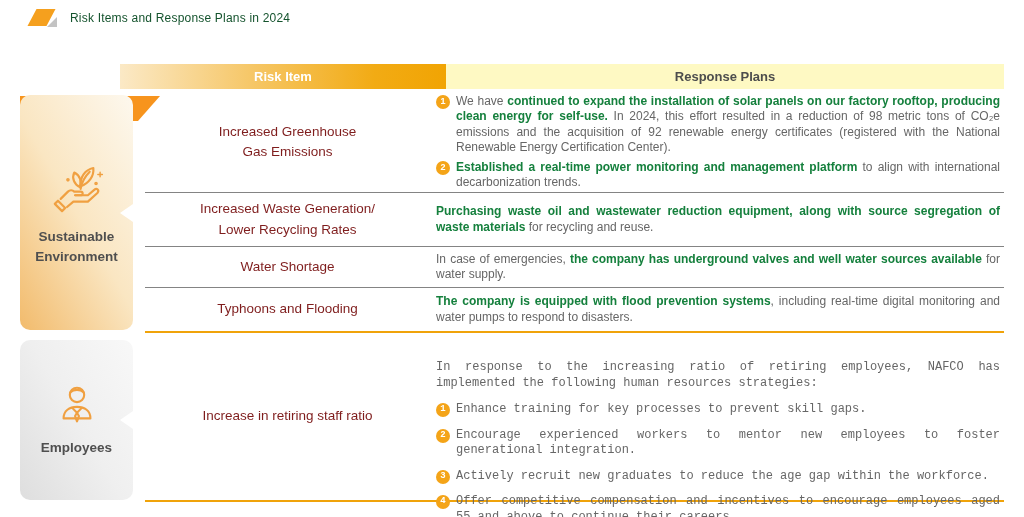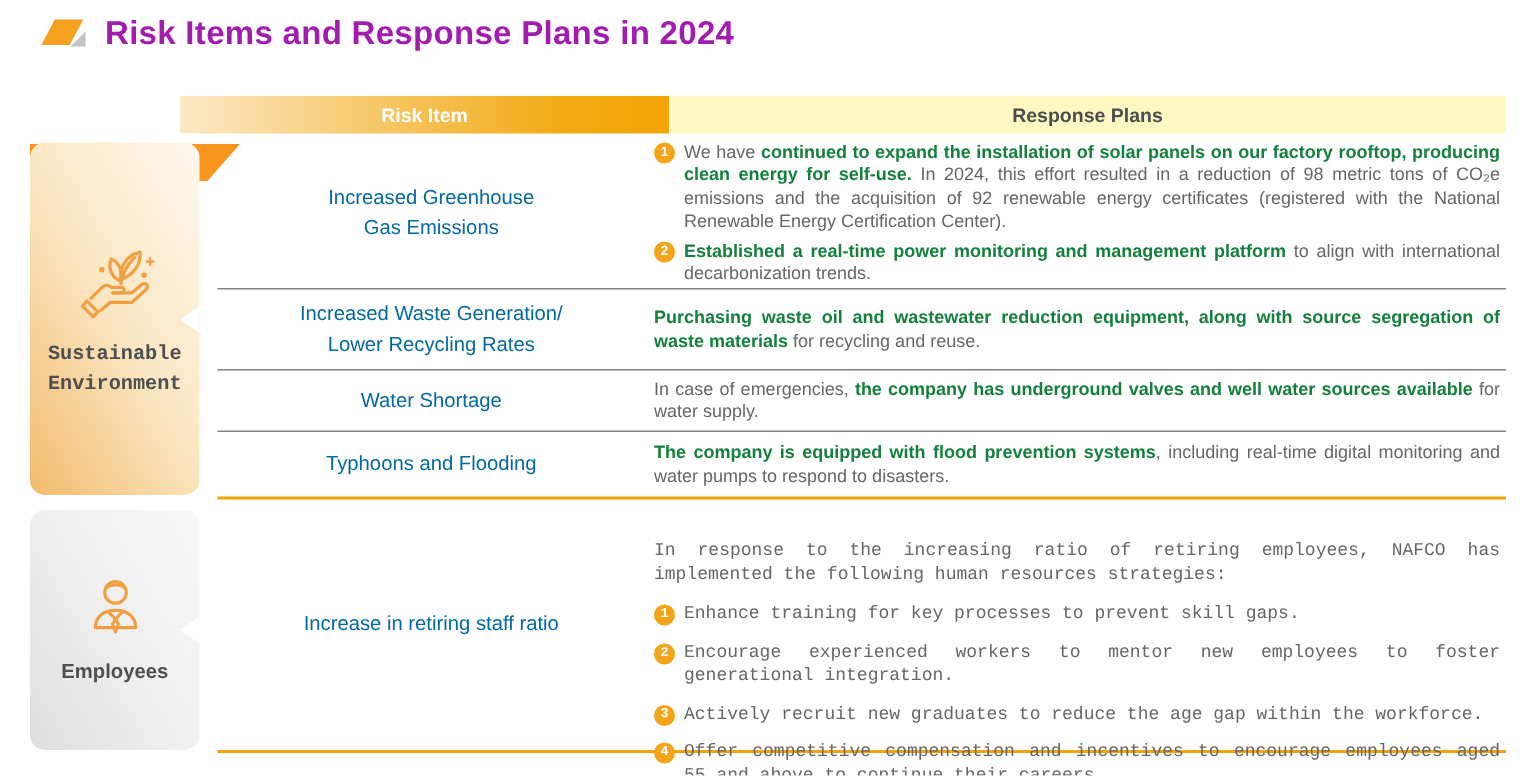--- a/index.html
+++ b/index.html
@@ -7,55 +7,55 @@
     font-family:"Liberation Sans","DejaVu Sans",sans-serif; }
   .stage { position:relative; width:1024px; height:517px; background:#fff; }
 
   
   .title-bar { position:absolute; left:28px; top:9px; display:flex; align-items:center; gap:12px; }
   .logo { position:relative; width:30px; height:18px; }
   .logo .tri { position:absolute; right:1px; bottom:0;
     border-left:10px solid transparent; border-bottom:10px solid #c3c3c3; }
   .logo .para { position:absolute; left:4px; top:0; width:19px; height:17px;
     background:#f5a01e; transform:skewX(-28deg); }
-  .page-title { font-size:22px; font-weight:700; color:#a21caf; letter-spacing:.2px; }
+  .page-title { font-size:12px; font-weight:400; color:#14532d; letter-spacing:.2px; }
 
   
   .thead { position:absolute; left:20px; top:64px; width:984px; height:25px; }
   .th { position:absolute; top:0; height:25px; display:flex; align-items:center; justify-content:center;
     font-size:13px; font-weight:700; }
   .th-risk { left:100px; width:326px; color:#fff;
     background:linear-gradient(90deg,#fbe9c6 0%,#f6c768 40%,#f2ab14 78%,#f1a403 100%); }
   .th-aspect { left:0; width:140px; background:#f7941d; color:#fff;
     clip-path:polygon(0 0,100% 0,calc(100% - 22px) 100%,0 100%); padding-right:26px;margin-top:32px; }
   .th-response { left:426px; width:558px; background:#fef9c3; color:#4d4d4d; }
 
   
   .tbody { position:absolute; left:20px; top:92px; width:984px; display:flex; }
   .aspect-col { width:125px; flex:0 0 125px; }
   .aspect-block { position:relative; width:113px; border-radius:10px; display:flex; flex-direction:column;
     align-items:center; justify-content:center; gap:10px; }
   .aspect-env { margin-top:3px; height:235px;
-    background:linear-gradient(60deg,#f2bb6c 0%,#fae6c2 50%,#fdf8ee 100%);font-family:Liberation Mono, monospace; }
+    background:linear-gradient(60deg,#f2bb6c 0%,#fae6c2 50%,#fdf8ee 100%); }
   .aspect-emp { margin-top:10px; height:160px;
     background:linear-gradient(60deg,#dedede 0%,#efefef 50%,#f8f8f8 100%); }
   .aspect-label { font-size:13.5px; font-weight:700; color:#4f4f4f; text-align:center;
     white-space:pre-line; line-height:1.45; }
   .notch { position:absolute; right:0; top:50%; transform:translateY(-50%);
     border-top:9px solid transparent; border-bottom:9px solid transparent; border-right:13px solid #fff; }
   .aspect-icon svg { display:block; }
 
   .rows { flex:1; display:flex; flex-direction:column; }
   .row { display:flex; }
   .sep { height:1px; background:#848484; }
   .sep-o { height:2px; background:#f0a30a; }
   .r1 { height:100px; } .r2 { height:53px; } .r3 { height:40px; } .r4 { height:43px; } .r5 { height:167px; }
 
   .risk-cell { flex:0 0 285px; display:flex; align-items:center; justify-content:center;
-    font-size:13.5px; color:#0369a1; text-align:center; white-space:pre-line; line-height:1.5; }
+    font-size:13.5px; color:#7f1d1d; text-align:center; white-space:pre-line; line-height:1.5; }
   .resp-cell { flex:1; display:flex; flex-direction:column; justify-content:center;
     padding:6px 4px 6px 6px; font-size:12px; line-height:15.5px; color:#666; }
   .resp-cell .b { font-weight:700; color:#15803d; }
   .para { text-align:justify; }
 
   .num-item { position:relative; padding-left:20px; text-align:justify; }
   .num-circle { position:absolute; left:0; top:1px; width:14px; height:14px; border-radius:50%;
     background:#f4a418; color:#fff; font-size:9px; font-weight:700;
     display:flex; align-items:center; justify-content:center; }
   .items-gap > .num-item + .num-item { margin-top:4px; }

